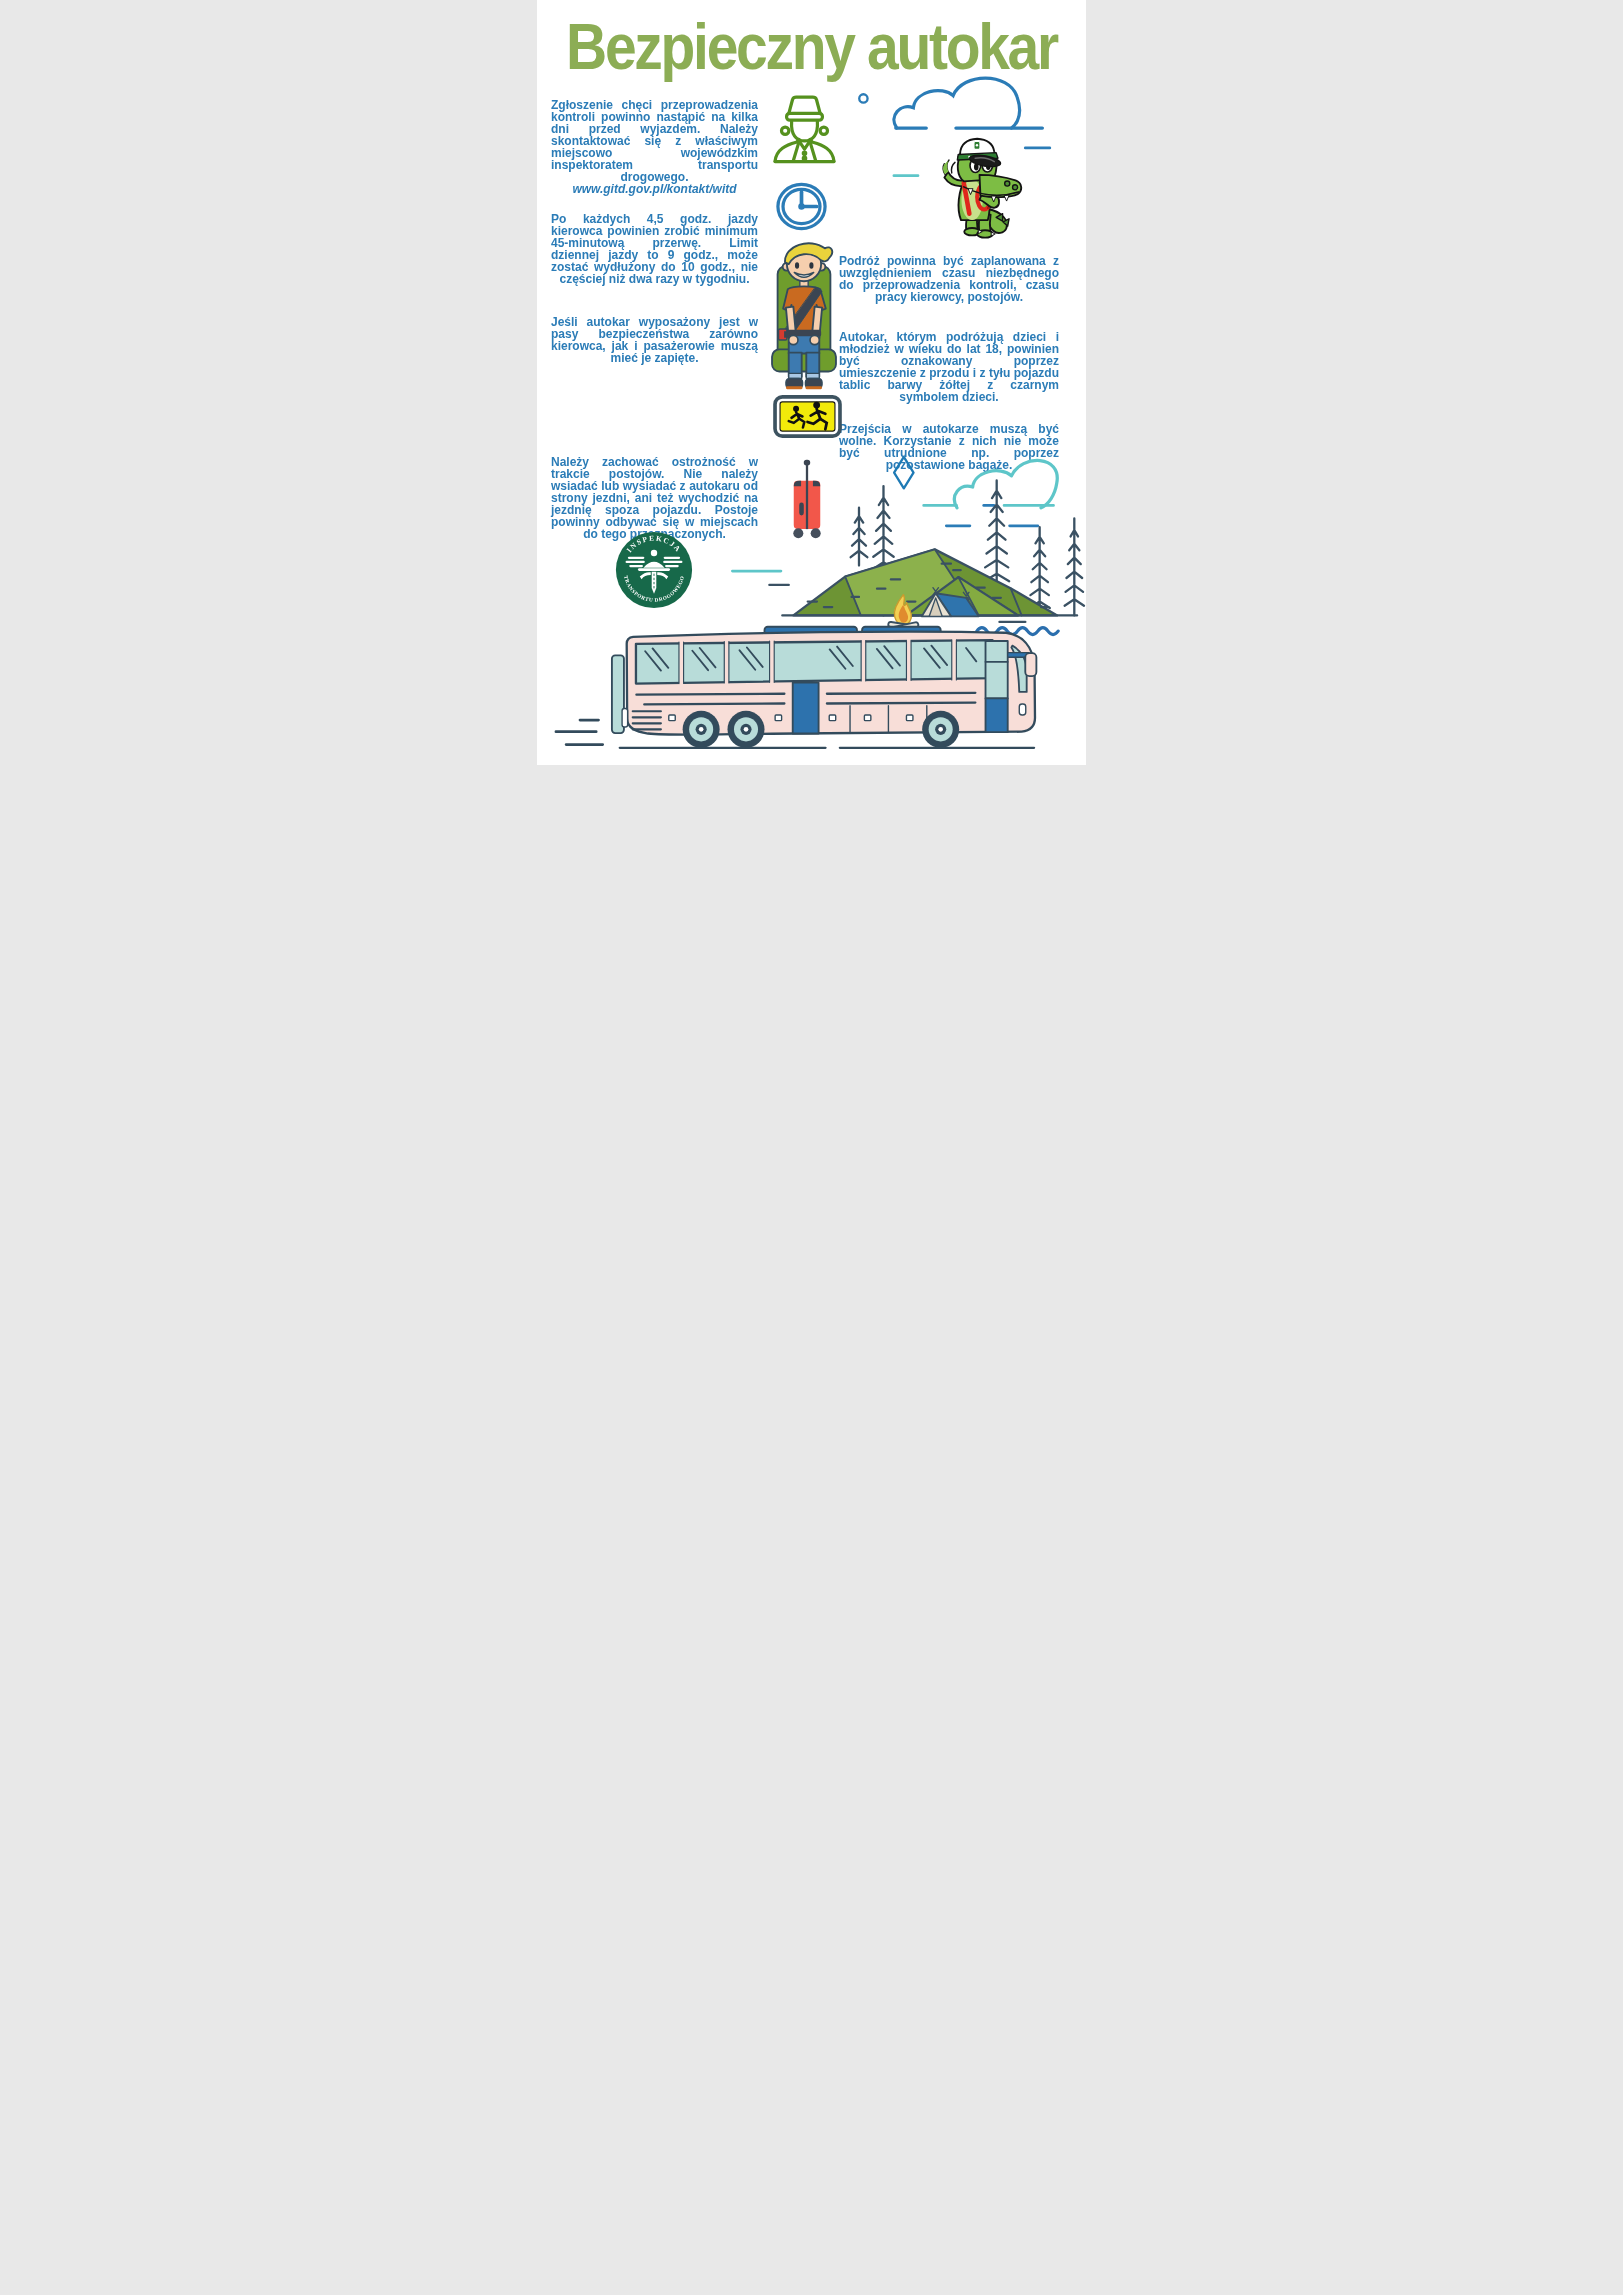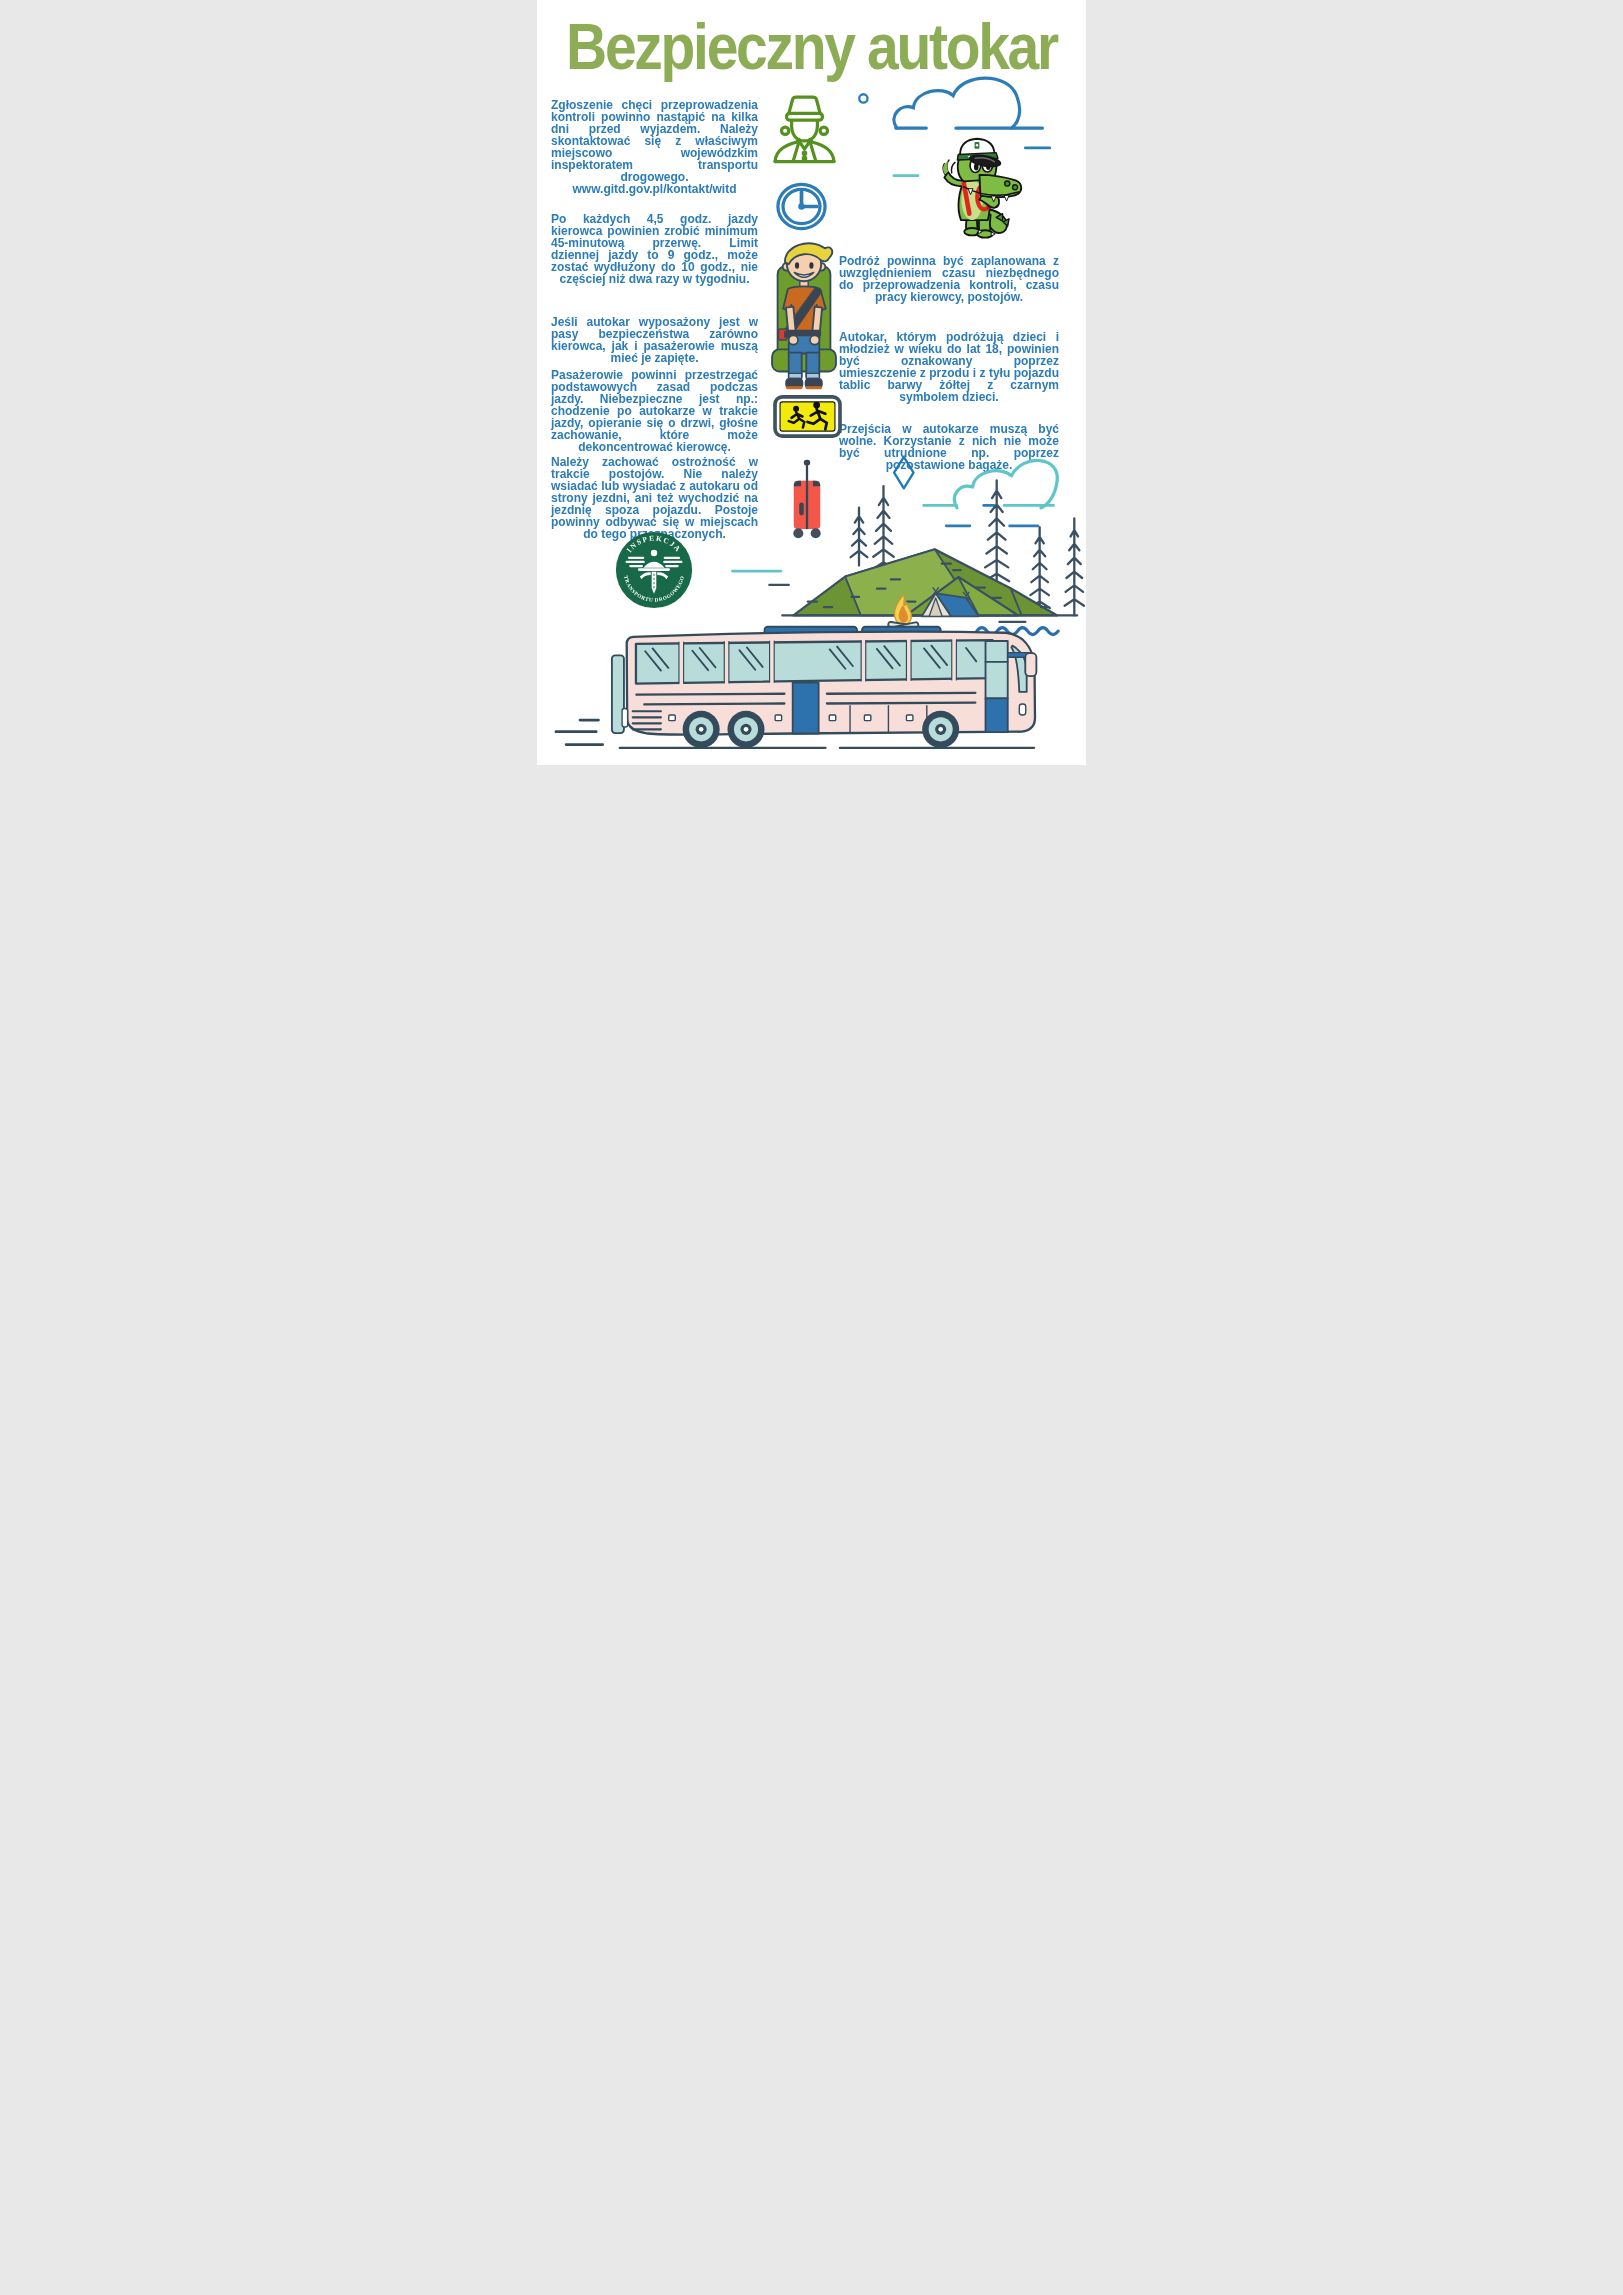--- a/index.html
+++ b/index.html
@@ -4,40 +4,39 @@
 <style>
   html,body{margin:0;padding:0;background:#e8e8e8;}
   .page{position:relative;width:541px;height:765px;background:#ffffff;margin:0 auto;overflow:hidden;
         font-family:"Liberation Sans",sans-serif;padding-left:8px;}
   .title{position:absolute;left:0;top:9.3px;width:100%;text-align:center;color:#8cad55;
          font-weight:bold;font-size:57px;letter-spacing:-2.3px;white-space:nowrap;
          transform:scaleY(1.13);transform-origin:top center;}
   .para{position:absolute;color:#2b7cb7;font-weight:bold;font-size:12px;line-height:12px;
         text-align:justify;text-align-last:center;-moz-text-align-last:center;}
   .para .jtext{display:block;text-align:justify;text-align-last:center;}
-  .para .url{display:block;text-align:left;}
+  .para .url{display:block;text-align:left;font-style:italic;}
   .lcol{left:14px;width:207px;}
   .rcol{left:302px;width:220px;}
   .abs{position:absolute;}
   svg{display:block;overflow:visible;}
 </style>
 </head>
 <body>
 
 <div class="page">
 
   <div class="title">Bezpieczny autokar</div>
 
   <div class="para lcol abs" style="top:99px">
     <span class="jtext">Zgłoszenie chęci przeprowadzenia kontroli powinno nastąpić na kilka dni przed wyjazdem. Należy skontaktować się z właściwym miejscowo wojewódzkim inspektoratem transportu drogowego.</span>
     <span class="url">www.gitd.gov.pl/kontakt/witd</span>
   </div>
   <div class="para lcol abs" style="top:213px">Po każdych 4,5 godz. jazdy kierowca powinien zrobić minimum 45-minutową przerwę. Limit dziennej jazdy to 9 godz., może zostać wydłużony do 10 godz., nie częściej niż dwa razy w tygodniu.</div>
   <div class="para lcol abs" style="top:316px">Jeśli autokar wyposażony jest w pasy bezpieczeństwa zarówno kierowca, jak i pasażerowie muszą mieć je zapięte.</div>
-  <div class="para lcol abs" style="top:369px">Pasażerowie powinni przestrzegać podstawowych zasad podczas jazdy. Niebezpieczne jest np.: chodzenie po autokarze w trakcie jazdy, opieranie się o drzwi, głośne zachowanie, które może dekoncentrować kierowcę.</div>
   <div class="para lcol abs" style="top:456px">Należy zachować ostrożność w trakcie postojów. Nie należy wsiadać lub wysiadać z autokaru od strony jezdni, ani też wychodzić na jezdnię spoza pojazdu. Postoje powinny odbywać się w miejscach do tego przeznaczonych.</div>
 
   <div class="para rcol abs" style="top:255px">Podróż powinna być zaplanowana z uwzględnieniem czasu niezbędnego do przeprowadzenia kontroli, czasu pracy kierowcy, postojów.</div>
   <div class="para rcol abs" style="top:331px">Autokar, którym podróżują dzieci i młodzież w wieku do lat 18, powinien być oznakowany poprzez umieszczenie z przodu i z tyłu pojazdu tablic barwy żółtej z czarnym symbolem dzieci.</div>
   <div class="para rcol abs" style="top:423px">Przejścia w autokarze muszą być wolne. Korzystanie z nich nie może być utrudnione np. poprzez pozostawione bagaże.</div>
 
   <svg class="abs" style="left:235px;top:94px" width="65" height="69" viewBox="0 0 140 150">
     <g fill="none" stroke="#55911e" stroke-width="7" stroke-linecap="round" stroke-linejoin="round">
       <path d="M36,42 L44,12 Q46,7 52,7 L88,7 Q94,7 96,12 L104,42"></path>
       <rect x="31" y="42" width="78" height="15" rx="7"></rect>

